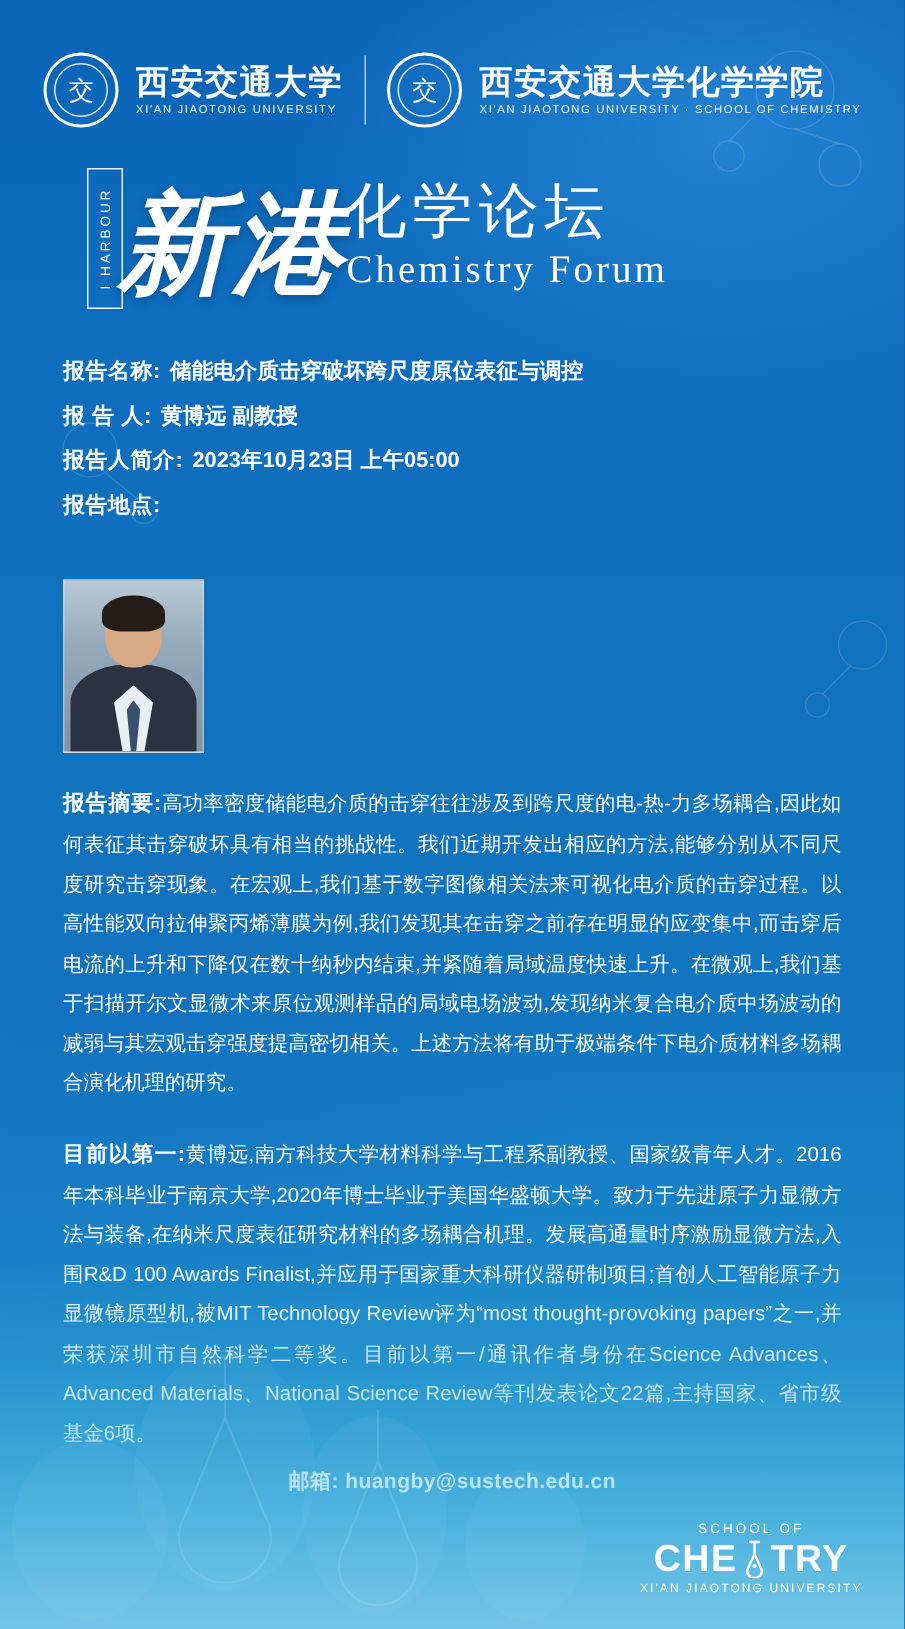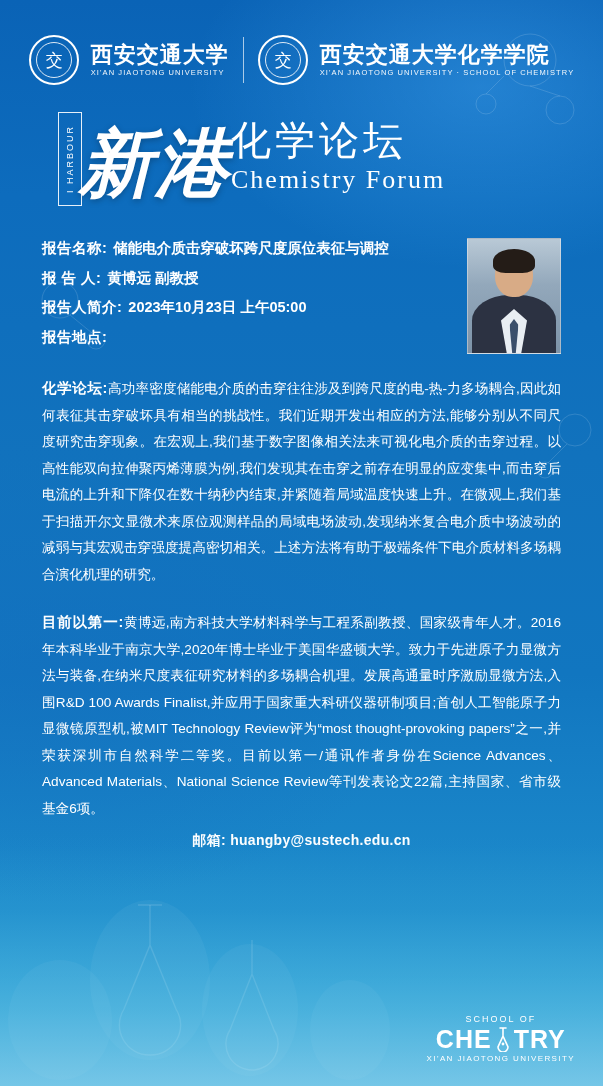--- a/index.html
+++ b/index.html
@@ -165,21 +165,22 @@
   .content {
     position: relative;
     padding: 18px 42px 0 42px;
     color: #ffffff;
     box-sizing: border-box;
   }
   .info-row-wrap {
     display: flex;
     justify-content: space-between;
     align-items: flex-start;
-    gap: 14px;
+    gap: 29px;
+    flex-direction: column;
   }
   .info-rows {
     flex: 1;
     min-width: 0;
   }
   .info-line {
     display: flex;
     align-items: baseline;
     font-size: 14.5px;
     font-weight: bold;
@@ -422,21 +423,21 @@
         <div class="body"></div>
         <div class="shirt"></div>
         <div class="tie"></div>
         <div class="head"></div>
         <div class="hair"></div>
       </div>
     </div>
 
     <div class="section">
       <div class="para">
-        <span class="lead">化学论坛:</span><span>高功率密度储能电介质的击穿往往涉及到跨尺度的电-热-力多场耦合,因此如何表征其击穿破坏具有相当的挑战性。我们近期开发出相应的方法,能够分别从不同尺度研究击穿现象。在宏观上,我们基于数字图像相关法来可视化电介质的击穿过程。以高性能双向拉伸聚丙烯薄膜为例,我们发现其在击穿之前存在明显的应变集中,而击穿后电流的上升和下降仅在数十纳秒内结束,并紧随着局域温度快速上升。在微观上,我们基于扫描开尔文显微术来原位观测样品的局域电场波动,发现纳米复合电介质中场波动的减弱与其宏观击穿强度提高密切相关。上述方法将有助于极端条件下电介质材料多场耦合演化机理的研究。</span>
+        <span class="lead">报告摘要:</span><span>高功率密度储能电介质的击穿往往涉及到跨尺度的电-热-力多场耦合,因此如何表征其击穿破坏具有相当的挑战性。我们近期开发出相应的方法,能够分别从不同尺度研究击穿现象。在宏观上,我们基于数字图像相关法来可视化电介质的击穿过程。以高性能双向拉伸聚丙烯薄膜为例,我们发现其在击穿之前存在明显的应变集中,而击穿后电流的上升和下降仅在数十纳秒内结束,并紧随着局域温度快速上升。在微观上,我们基于扫描开尔文显微术来原位观测样品的局域电场波动,发现纳米复合电介质中场波动的减弱与其宏观击穿强度提高密切相关。上述方法将有助于极端条件下电介质材料多场耦合演化机理的研究。</span>
       </div>
     </div>
 
     <div class="section">
       <div class="para">
         <span class="lead">目前以第一:</span><span>黄博远,南方科技大学材料科学与工程系副教授、国家级青年人才。2016年本科毕业于南京大学,2020年博士毕业于美国华盛顿大学。致力于先进原子力显微方法与装备,在纳米尺度表征研究材料的多场耦合机理。发展高通量时序激励显微方法,入围R&amp;D 100 Awards Finalist,并应用于国家重大科研仪器研制项目;首创人工智能原子力显微镜原型机,被MIT Technology Review评为“most thought-provoking papers”之一,并荣获深圳市自然科学二等奖。目前以第一/通讯作者身份在Science Advances、Advanced Materials、National Science Review等刊发表论文22篇,主持国家、省市级基金6项。</span>
       </div>
       <div class="email">
         <span>邮箱:</span>
         <span>huangby@sustech.edu.cn</span>

